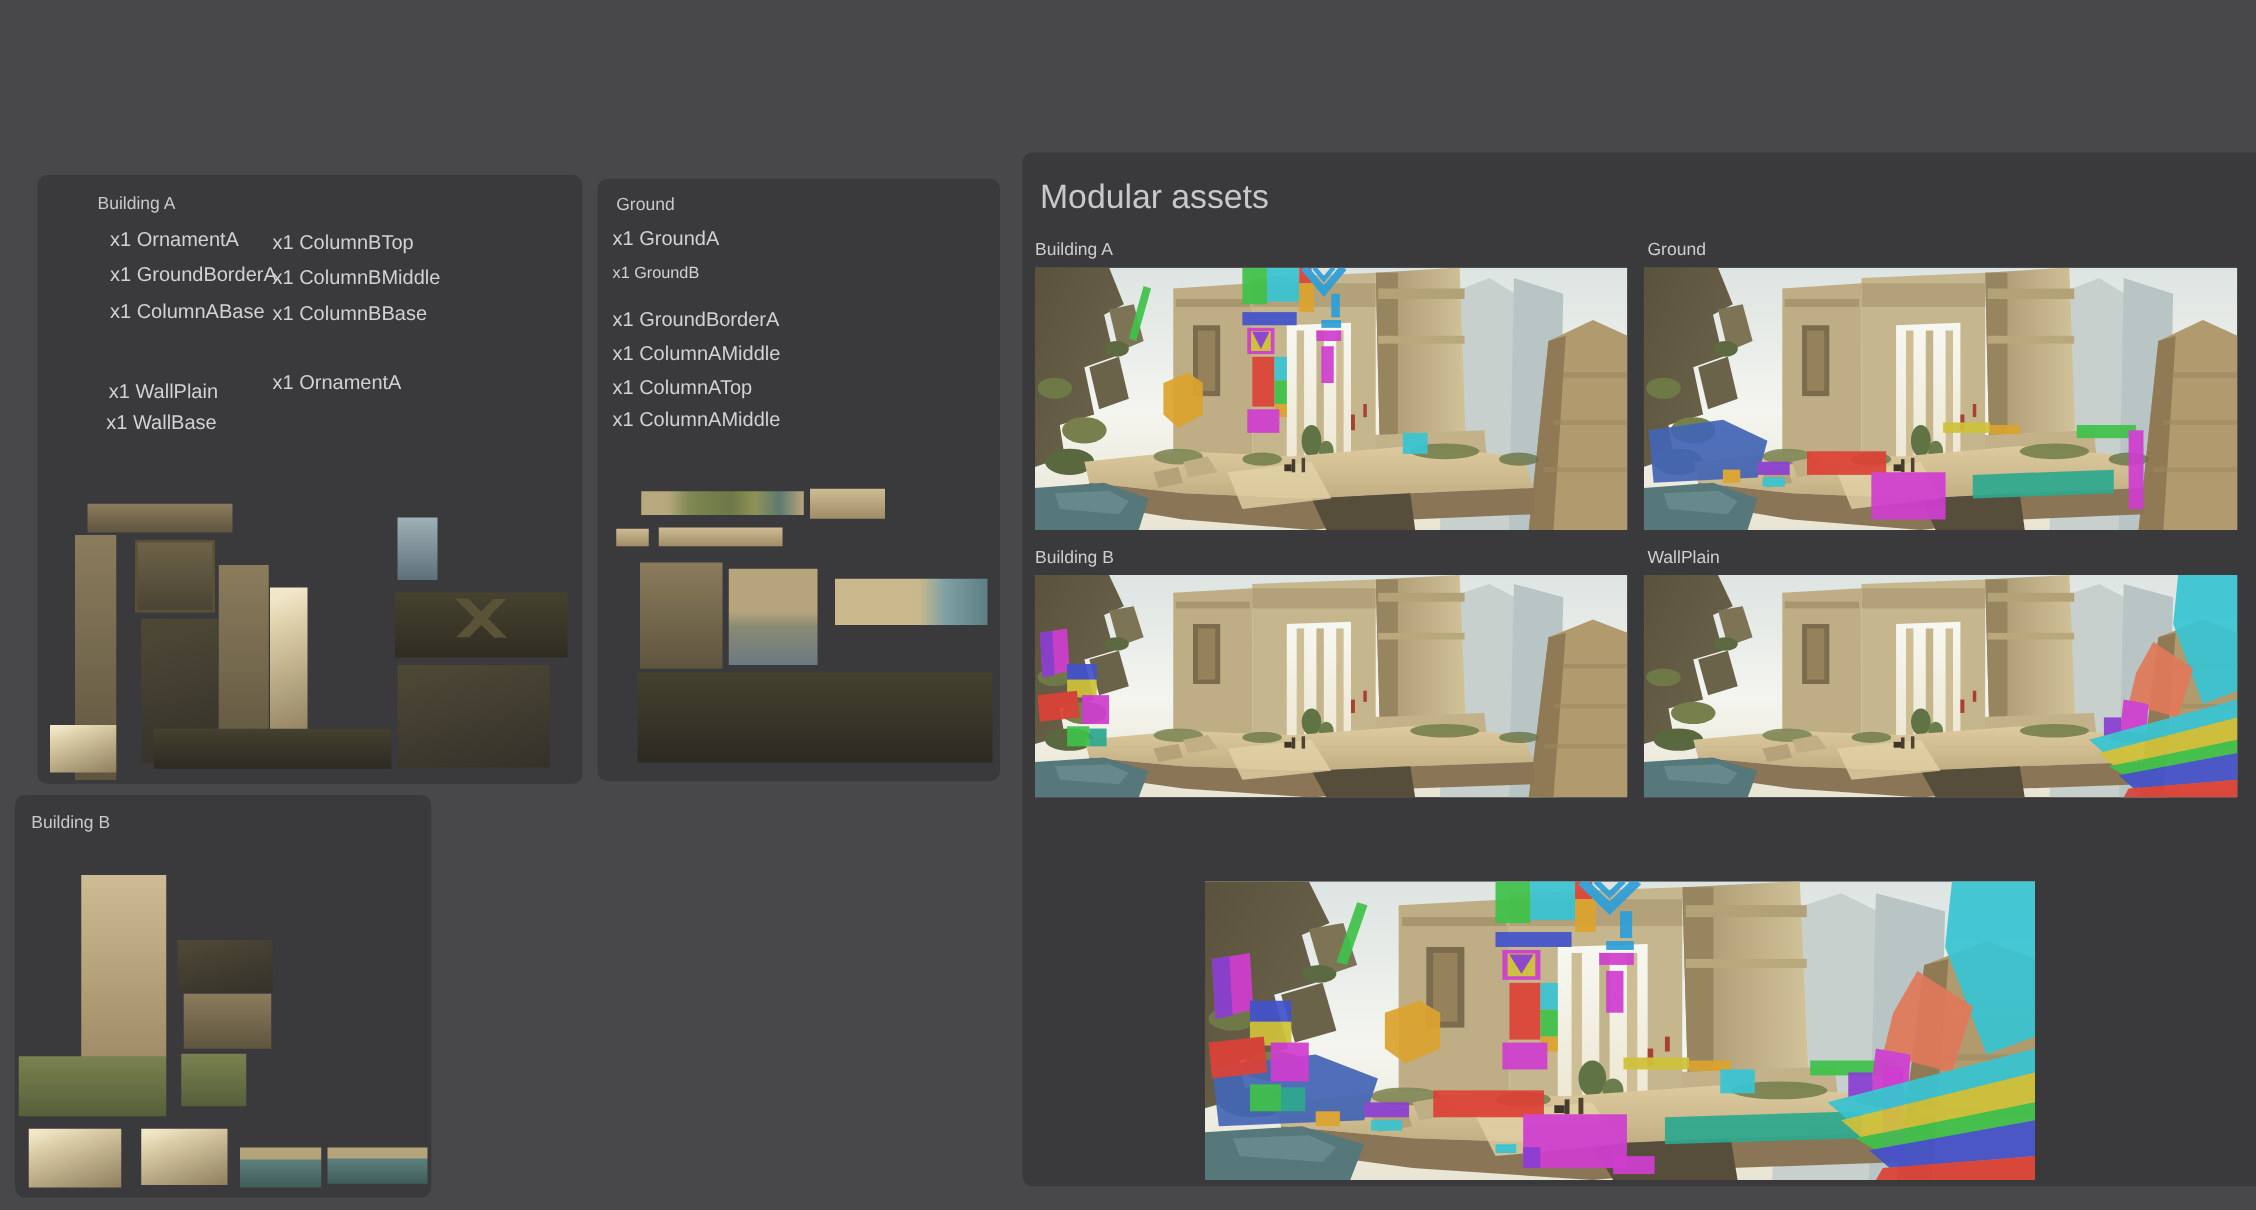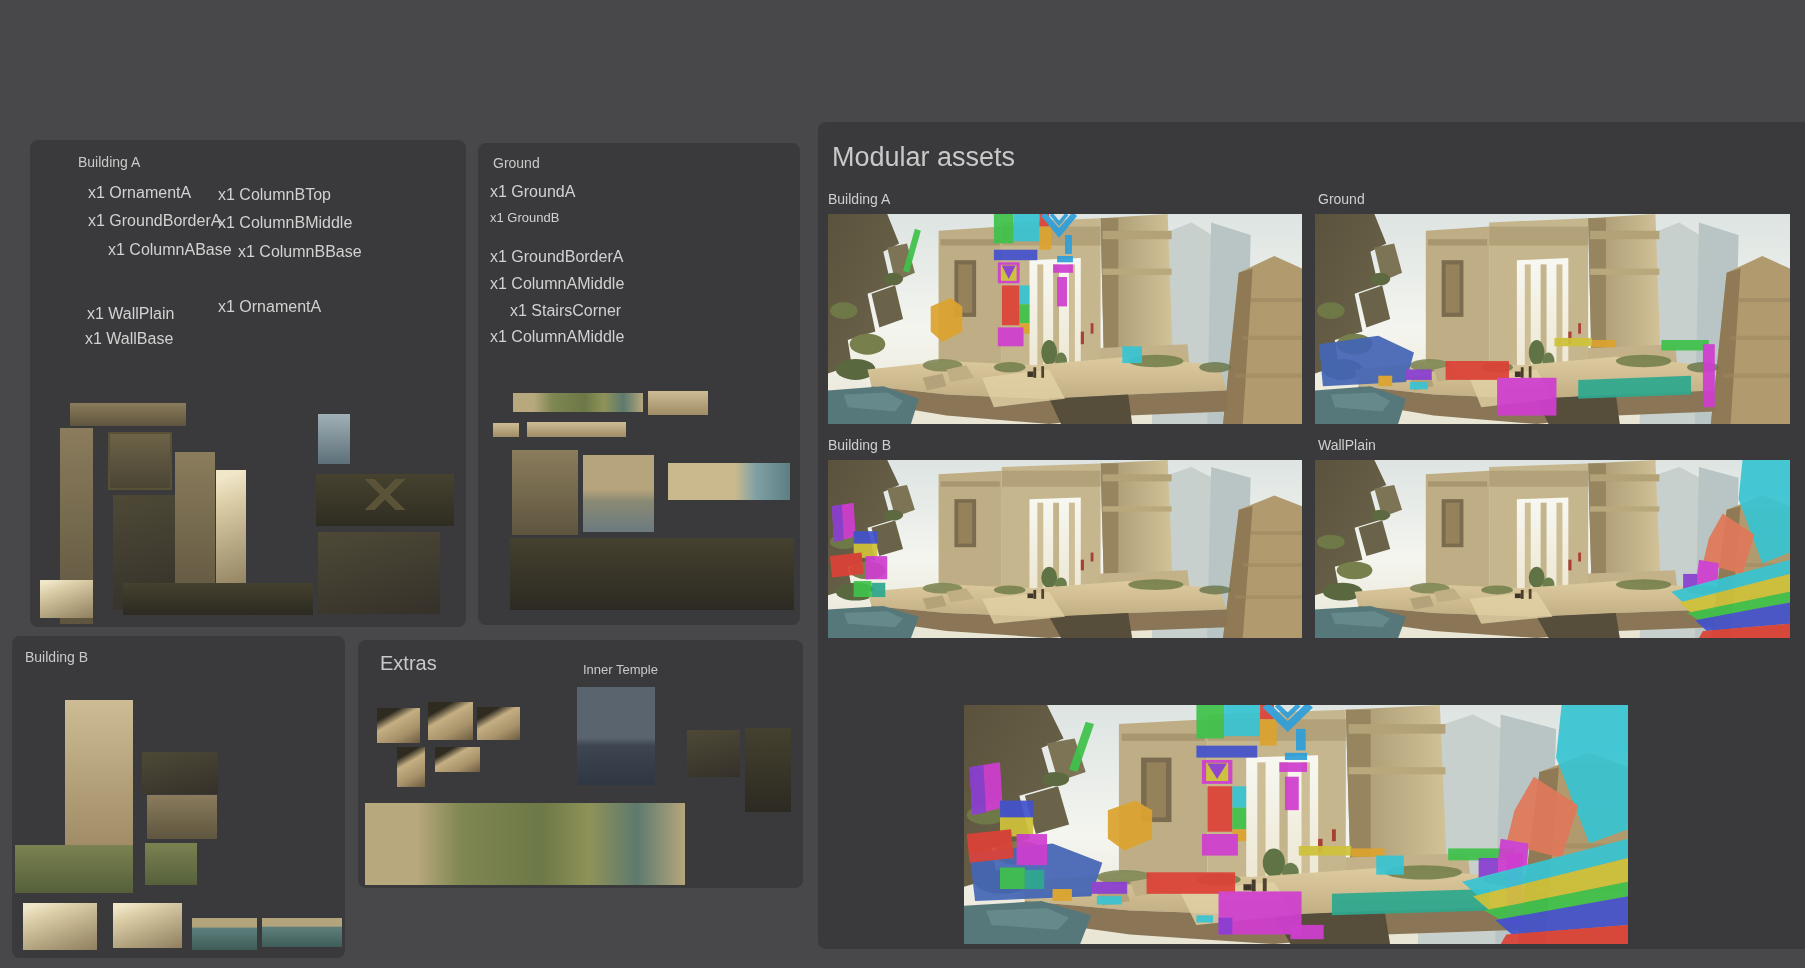--- a/index.html
+++ b/index.html
@@ -13,21 +13,21 @@
   html,body{width:1805px;height:968px;overflow:hidden}
   body{background:var(--background);font-family:"Liberation Sans","DejaVu Sans",sans-serif;position:relative}
   .stage{position:absolute;left:0;top:0;width:1805px;height:968px}
   .page-title{position:absolute;left:52px;top:18px;font-size:63px;color:var(--title-text);letter-spacing:.5px}
   .panel{position:absolute;background:var(--panel);border-radius:8px}
   .p-head{position:absolute;font-size:14px;color:var(--header-text)}
   .p-head-lg{position:absolute;font-size:20px;color:var(--header-text)}
   .p-head-xl{position:absolute;font-size:27px;color:var(--header-text)}
   .item{position:absolute;font-size:16px;color:var(--item-text);white-space:nowrap}
   .item.small{font-size:13px}
-  .item.indent{margin-left:20px}
+  .item.indent{margin-left:0}
   .img-label{position:absolute;font-size:14px;color:var(--label-text)}
   .thumb{position:absolute}
   .scene-box{position:absolute;overflow:hidden}
   .scene-box svg{display:block;width:100%;height:100%}
   
   .t-stone{background:linear-gradient(180deg,#cdbc93,#a08c66)}
   .t-stone-dark{background:linear-gradient(180deg,#8a7c5c,#5f553f)}
   .t-dark{background:linear-gradient(165deg,#4e4936,#35312a)}
   .t-dark2{background:linear-gradient(180deg,#45412f,#2c2a22)}
   .t-carved{background:linear-gradient(180deg,#6e6448,#4a4334);box-shadow:inset 0 0 0 2px #585138}
@@ -221,21 +221,21 @@
     <div class="thumb t-bright" style="left:10px;top:440px;width:53px;height:38px"></div>
     <div class="thumb t-dark2" style="left:93px;top:443px;width:190px;height:32px"></div>
   </div>
 
   <div class="panel" style="left:478px;top:143px;width:322px;height:482px">
     <div class="p-head" style="left:15px;top:12px">Ground</div>
     <div class="item" style="left:12px;top:40px">x1 GroundA</div>
     <div class="item small" style="left:12px;top:67px">x1 GroundB</div>
     <div class="item" style="left:12px;top:105px">x1 GroundBorderA</div>
     <div class="item" style="left:12px;top:132px">x1 ColumnAMiddle</div>
-    <div class="item indent" style="left:12px;top:159px">x1 StairsCorner</div>
+    <div class="item indent" style="left:12px;top:159px">x1 ColumnATop</div>
     <div class="item" style="left:12px;top:185px">x1 ColumnAMiddle</div>
 
     <div class="thumb t-grasswide" style="left:35px;top:250px;width:130px;height:19px"></div>
     <div class="thumb t-stone" style="left:170px;top:248px;width:60px;height:24px"></div>
     <div class="thumb t-stone" style="left:15px;top:280px;width:26px;height:14px"></div>
     <div class="thumb t-stone" style="left:49px;top:279px;width:99px;height:15px"></div>
     <div class="thumb t-stone-dark" style="left:34px;top:307px;width:66px;height:85px"></div>
     <div class="thumb t-stair" style="left:105px;top:312px;width:71px;height:77px"></div>
     <div class="thumb t-coast" style="left:190px;top:320px;width:122px;height:37px"></div>
     <div class="thumb t-dark2" style="left:32px;top:395px;width:284px;height:72px"></div>
@@ -247,33 +247,20 @@
     <div class="thumb t-dark" style="left:130px;top:116px;width:76px;height:42px"></div>
     <div class="thumb t-stone-dark" style="left:135px;top:159px;width:70px;height:44px"></div>
     <div class="thumb t-grass" style="left:3px;top:209px;width:118px;height:48px"></div>
     <div class="thumb t-grass" style="left:133px;top:207px;width:52px;height:42px"></div>
     <div class="thumb t-bright" style="left:11px;top:267px;width:74px;height:47px"></div>
     <div class="thumb t-bright" style="left:101px;top:267px;width:69px;height:45px"></div>
     <div class="thumb t-water" style="left:180px;top:282px;width:65px;height:32px"></div>
     <div class="thumb t-water" style="left:250px;top:282px;width:80px;height:29px"></div>
   </div>
 
-  <div class="panel" style="left:358px;top:640px;width:445px;height:248px">
-    <div class="p-head-lg" style="left:22px;top:12px">Extras</div>
-    <div class="p-head" style="left:225px;top:22px;font-size:13px">Inner Temple</div>
-    <div class="thumb t-rock" style="left:19px;top:68px;width:43px;height:35px"></div>
-    <div class="thumb t-rock" style="left:70px;top:62px;width:45px;height:38px"></div>
-    <div class="thumb t-rock" style="left:119px;top:67px;width:43px;height:33px"></div>
-    <div class="thumb t-rock" style="left:39px;top:107px;width:28px;height:40px"></div>
-    <div class="thumb t-rock" style="left:77px;top:107px;width:45px;height:25px"></div>
-    <div class="thumb t-temple" style="left:219px;top:47px;width:78px;height:98px"></div>
-    <div class="thumb t-dark" style="left:329px;top:90px;width:53px;height:47px"></div>
-    <div class="thumb t-dark2" style="left:387px;top:88px;width:46px;height:84px"></div>
-    <div class="thumb t-grasswide" style="left:7px;top:163px;width:320px;height:82px"></div>
-  </div>
 
   <div class="panel" style="left:818px;top:122px;width:1071px;height:827px">
     <div class="p-head-xl" style="left:14px;top:20px">Modular assets</div>
 
     <div class="img-label" style="left:10px;top:69px">Building A</div>
     <div class="scene-box" style="left:10px;top:92px;width:474px;height:210px">
       <svg viewBox="0 0 240 100" preserveAspectRatio="none">
           <use href="#scene-base"></use>
           <use href="#ov-center"></use>
         </svg>

